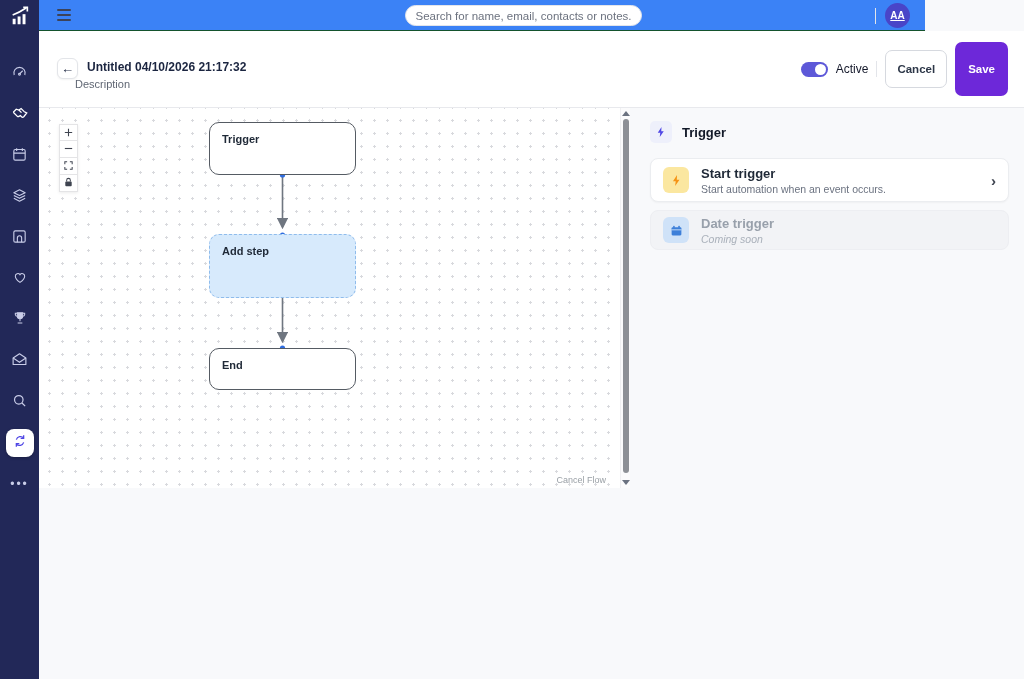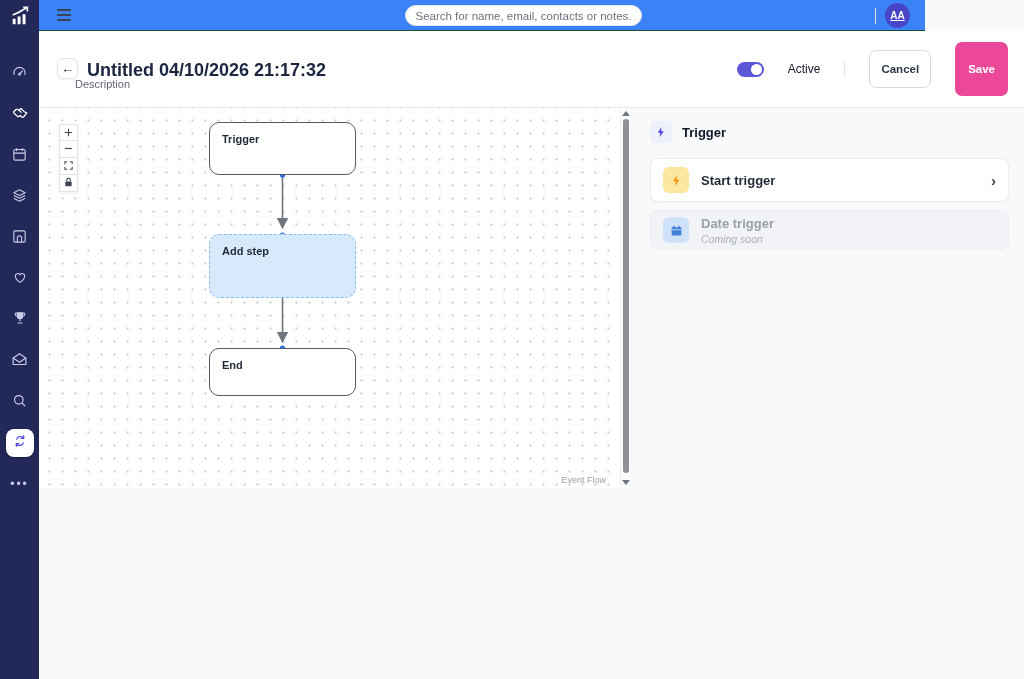--- a/index.html
+++ b/index.html
@@ -22,37 +22,37 @@
   .hamburger { position:absolute; left:18px; top:9px; width:14px; height:12px; display:flex; flex-direction:column; justify-content:space-between; cursor:pointer; }
   .hamburger span { display:block; height:1.6px; background:#3c4258; border-radius:1px; }
   .search-pill { position:absolute; left:366px; top:5px; width:237px; height:21px; border:1px solid #e3e5ea; border-radius:11px; background:#ffffff; font-size:11.5px; color:#6c727f; text-align:center; outline:none; font-family:"Liberation Sans", sans-serif; }
   .search-pill::placeholder { color:#6c727f; }
   .top-divider { position:absolute; right:49px; top:8px; width:1px; height:16px; background:#e3e5ea; }
   .avatar { position:absolute; right:15px; top:3px; width:25px; height:25px; border-radius:50%; background:#4945c8; color:#fff; font-size:10px; font-weight:bold; display:flex; align-items:center; justify-content:center; cursor:pointer;text-decoration:underline; }
 
   
   .pagehead { position:absolute; left:39px; top:31px; width:985px; height:77px; background:#ffffff; border-bottom:1px solid #e8e9ed; }
   .back-btn { position:absolute; left:18px; top:27px; width:21px; height:21px; background:#fff; border:1px solid #e3e5e9; border-radius:6px; box-shadow:0 1px 2px rgba(0,0,0,.05); display:flex; align-items:center; justify-content:center; font-size:13px; color:#1b2540; cursor:pointer; }
-  .wf-title { position:absolute; left:48px; top:29px; font-size:18px; font-weight:bold; color:#1b2540; }
+  .wf-title { position:absolute; left:48px; top:29px; font-size:12px; font-weight:bold; color:#1b2540; }
   .wf-sub { position:absolute; left:36px; top:47px; font-size:11px; color:#5f6673; }
-  .head-actions { position:absolute; right:16px; top:27px; height:22px; display:flex; align-items:center; gap:24px; }
+  .head-actions { position:absolute; right:16px; top:27px; height:22px; display:flex; align-items:center; gap:8px; }
   .toggle { width:27px; height:15px; border-radius:8px; background:#5d58d8; position:relative; cursor:pointer; }
   .toggle .knob { position:absolute; right:2px; top:2px; width:11px; height:11px; border-radius:50%; background:#fff; }
   .active-label { font-size:12px; color:#15192b; }
   .vdiv { width:1px; height:16px; background:#e3e5ea; }
   .btn-cancel { padding:12px 11px; background:#fff; border:1px solid #d6d9df; border-radius:7px; font-size:11.5px; font-weight:bold; color:#2d3748; cursor:pointer; font-family:"Liberation Sans", sans-serif; }
-  .btn-save { padding:21px 13px; background:#ec4899; border:none; border-radius:7px; font-size:11.5px; font-weight:bold; color:#ffffff; cursor:pointer; font-family:"Liberation Sans", sans-serif; }
+  .btn-save { padding:21px 13px; background:#6d28d9; border:none; border-radius:7px; font-size:11.5px; font-weight:bold; color:#ffffff; cursor:pointer; font-family:"Liberation Sans", sans-serif; }
 
   
   .canvas { position:absolute; left:39px; top:108px; width:581px; height:380px; background:#ffffff;
     background-image:radial-gradient(circle, #d8d9dd 1px, transparent 1.3px); background-size:13px 13px; background-position:4px 6px; }
   .node { position:absolute; left:170px; width:147px; border-radius:10px; padding:10px 12px; font-size:11px; font-weight:bold; color:#1f2937; background:#fff; border:1.5px solid #555b63; cursor:pointer; }
   .node-trigger { top:14px; height:53px; }
   .node-addstep { top:126px; height:64px; background:#d7eafc; border:1px dashed #8fbcec; }
-  .node-end { top:240px; height:48px; }
+  .node-end { top:240px; height:42px; }
   .edges { position:absolute; left:0; top:0; width:581px; height:380px; pointer-events:none; }
   .controls { position:absolute; left:20px; top:16px; width:19px; display:flex; flex-direction:column; box-shadow:0 1px 3px rgba(0,0,0,.08); }
   .ctrl { width:19px; height:17px; background:#fff; border:1px solid #e4e4e6; border-top:none; display:flex; align-items:center; justify-content:center; color:#3f4450; cursor:pointer; }
   .ctrl:first-child { border-top:1px solid #e4e4e6; }
   .attribution { position:absolute; right:14px; bottom:3px; font-size:9px; color:#9aa0a6; }
 
   
   .scrollbar { position:absolute; left:620px; top:108px; width:10px; height:380px; background:#fbfbfc; border-left:1px solid #f0f0f2; }
   .sb-arrow { position:absolute; left:1px; width:0; height:0; border-left:4px solid transparent; border-right:4px solid transparent; }
   .sb-arrow.up { top:3px; border-bottom:5px solid #6b7280; }
@@ -228,21 +228,21 @@
             </svg></span>
         </div>
       <div class="ctrl">
           <span><svg width="11" height="11" viewBox="0 0 24 24" fill="#3f4450">
               <rect x="5" y="10" width="14" height="10" rx="2"></rect>
               <path d="M8 10V7a4 4 0 0 1 8 0v3" fill="none" stroke="#3f4450" stroke-width="2.2"></path>
             </svg></span>
         </div>
     </div>
 
-    <div class="attribution">Event Flow</div>
+    <div class="attribution">Cancel Flow</div>
   </section>
 
   <div class="scrollbar">
     <div class="sb-arrow up"></div>
     <div class="sb-thumb"></div>
     <div class="sb-arrow down"></div>
   </div>
 
   <aside class="panel">
     <div class="panel-head">
@@ -255,20 +255,21 @@
     </div>
 
     <div class="opt-card card-event">
       <div class="opt-icon icon-event">
         <svg width="13" height="13" viewBox="0 0 24 24" fill="#f59314">
             <path d="M13 2 L5.5 13.5 h5 L9.5 22 17.5 10.5 h-5 z"></path>
           </svg>
       </div>
       <div class="opt-texts">
         <div class="opt-title">Start trigger</div>
+        <div class="opt-sub">Start automation when an event occurs.</div>
       </div>
       <span class="chev">›</span>
     </div>
 
     <div class="opt-card card-date">
       <div class="opt-icon icon-date">
         <svg width="13" height="13" viewBox="0 0 24 24" fill="#3d7fd9">
             <rect x="3" y="6" width="18" height="15" rx="2"></rect>
             <rect x="6" y="3" width="2.5" height="5" rx="1" fill="#3d7fd9"></rect>
             <rect x="15.5" y="3" width="2.5" height="5" rx="1" fill="#3d7fd9"></rect>

